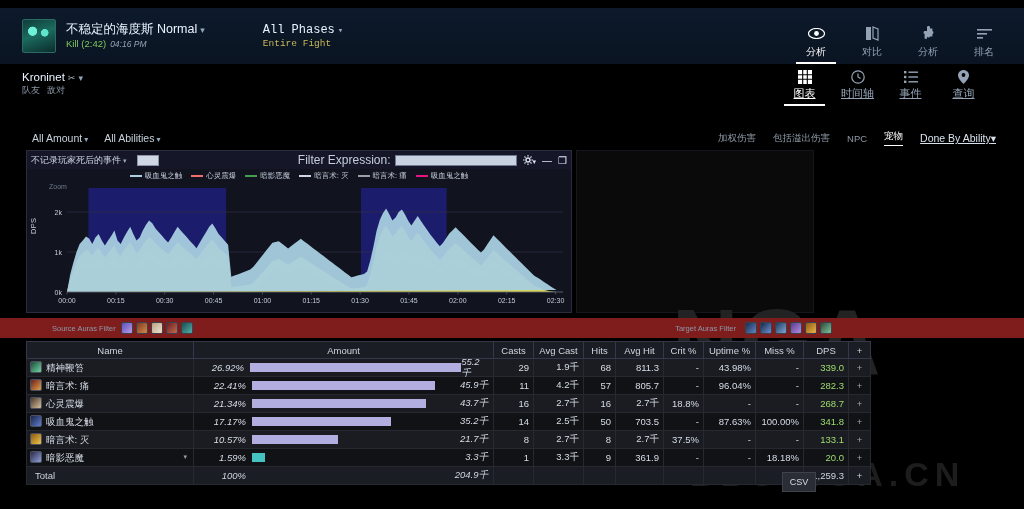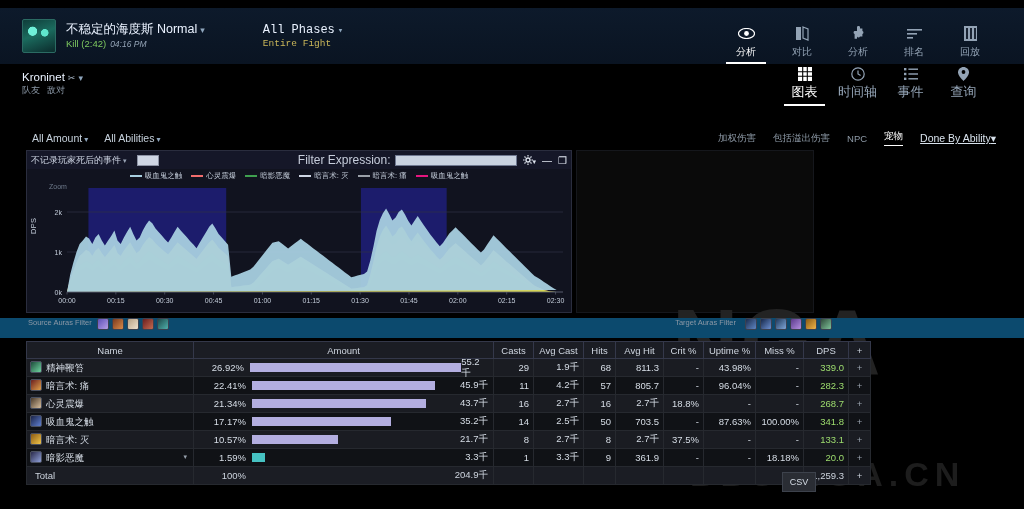--- a/index.html
+++ b/index.html
@@ -30,21 +30,21 @@
   .boss-name .caret { color: #8fa6bd; font-size: 9px; margin-left: 3px; }
   .boss-sub { font-size: 9.5px; }
   .boss-sub .kill { color: #7ec95f; }
   .boss-sub .time { color: #93a3b5; font-style: italic; margin-left: 4px; font-size: 8.5px;}
 
   .phases { margin-left: 58px; line-height: 1.25; font-family: Liberation Mono, monospace; }
   .phases .p1 { font-size: 12px; color: #eaf2ff; }
   .phases .p1 .caret { color: #8fa6bd; font-size: 9px; margin-left: 3px; }
   .phases .p2 { font-size: 9.5px; color: #c9b659; }
 
-  .topnav { margin-left: auto; display: flex; align-items: flex-end; height: 56px; padding-right: 26px; }
+  .topnav { margin-left: auto; display: flex; align-items: flex-end; height: 56px; padding-right: 12px; }
   .tnitem {
     width: 56px; text-align: center; padding-bottom: 5px; cursor: pointer;
     position: relative; color: #93a3b5;
   }
   .tnitem .ic { height: 17px; display: flex; align-items: center; justify-content: center; margin-bottom: 3px;}
   .tnitem .lb { font-size: 10px; }
   .tnitem.active { color: #fff; }
   .tnitem.active:after {
     content:""; position: absolute; left: 8px; right: 8px; bottom: 0; height: 2px; background: #fff;
   }
@@ -57,21 +57,21 @@
   .player { margin-left: 22px; line-height: 1.3; }
   .pname { font-size: 11.5px; color: #eaf2ff; }
   .pname .cls { color: #a8b7c7; font-size: 9px; margin-left: 3px;}
   .pname .caret { color: #8fa6bd; font-size: 9px; margin-left: 3px; }
   .psub { font-size: 9px; color: #8a97a6; }
   .psub span { margin-right: 7px; }
 
   .subnav { margin-left: auto; display: flex; align-items: flex-end; height: 46px; padding-right: 34px; }
   .snitem { width: 53px; text-align:center; padding-bottom: 5px; position: relative; color: #93a3b5; cursor:pointer;}
   .snitem .ic { height: 15px; display:flex; align-items:center; justify-content:center; margin-bottom: 2px;}
-  .snitem .lb { font-size: 13px; }
+  .snitem .lb { font-size: 11px; text-decoration: underline; }
   .snitem.active { color: #fff; }
   .snitem.active:after { content:""; position:absolute; left:6px; right:6px; bottom:0; height:2px; background:#fff;}
 
   
   .tabs {
     position: absolute; left: 0; top: 104px; width: 1024px; height: 20px;
     display: flex; align-items: center; padding-left: 32px; background: #000;
   }
   .tab { font-size: 10.5px; color: #9aa7b4; margin-right: 16px; cursor: pointer; position: relative; padding-bottom: 3px;}
   .tab.active { color: #fff; }
@@ -112,21 +112,21 @@
   .plot { position: relative; height: 130px; margin: 0 2px 0 0; }
   .ylabel {
     position: absolute; left: 2px; top: 52px; font-size: 7.5px; color: #c3ccd9;
     transform: rotate(-90deg); transform-origin: left top; letter-spacing: .3px;
   }
   .zoomlbl { position:absolute; left: 22px; top: 1px; font-size: 7px; color: #6f7b8c; }
 
   
   .aurarow {
     position: absolute; left: 0; top: 318px; width: 1024px; height: 20px;
-    display: flex; align-items: flex-start; background: #0c4a6e;
+    display: flex; align-items: center; background: #7f1d1d; padding-left: 24px;
   }
   .aura-lbl { font-size: 7.5px; color: #8c98a6; margin-left: 28px; }
   .aura-lbl.r { margin-left: auto; margin-right: 4px; }
   .aicons { display: flex; gap: 3px; margin-left: 5px; }
   .aicon { width: 12px; height: 12px; border-radius: 2px; border: 1px solid #3a4150; }
   .aicons.right { margin-right: 192px; }
 
   
   .tbl { position: absolute; left: 26px; top: 341px; width: 790px; font-size: 9.5px; }
   table { border-collapse: collapse; width: 100%; table-layout: fixed; }
@@ -139,21 +139,21 @@
   tr.r1 td { background: #101216; }
   tr.tot td { background: #1b1d24; color: #cdd4de; }
   td.name { text-align: left; padding-left: 3px; position: relative;}
   td.num { text-align: right; }
   td.dps { text-align: right; color: #9ddc6e; }
   td.plus { text-align: center; color: #9aa3ae; }
   .nicon {
     width: 12px; height: 12px; display: inline-block; vertical-align: -2px;
     margin-right: 4px; border-radius: 2px; border: 1px solid #4b5160;
   }
-  .amtcell { position: relative; padding: 0 !important; }
+  .amtcell { position: relative; padding: 0 !important; font-style: italic; }
   .amtwrap { display: flex; align-items: center; height: 17px; }
   .bar { height: 9px; background: #b3aee0; }
   .bar.teal { background: #46c2c2; }
   .amtval { margin-left: auto; padding-right: 5px; }
   .caretmini { position: absolute; right: 6px; top: 4px; font-size: 7px; color: #98a1ad;}
 
   .csvbtn {
     position: absolute; left: 782px; top: 472px; width: 34px; height: 20px;
     background: #2a2d34; border: 1px solid #3d424c; color: #d6dde6;
     font-size: 9px; display: flex; align-items: center; justify-content: center;
@@ -222,31 +222,20 @@
       </div>
       <div class="tnitem">
         <div class="ic">
           <svg width="15" height="12" viewBox="0 0 15 12">
               <rect x="0" y="1" width="15" height="1.6" fill="#93a3b5"></rect>
               <rect x="0" y="5" width="10" height="1.6" fill="#93a3b5"></rect>
               <rect x="0" y="9" width="6" height="1.6" fill="#93a3b5"></rect>
             </svg>
         </div>
         <div class="lb">排名</div>
-      </div>
-      <div class="tnitem">
-        <div class="ic">
-          <svg width="13" height="15" viewBox="0 0 13 15">
-              <rect x="0" y="0" width="13" height="15" fill="#93a3b5"></rect>
-              <rect x="2" y="2" width="2" height="11" fill="#1a2433"></rect>
-              <rect x="6" y="2" width="2" height="11" fill="#1a2433"></rect>
-              <rect x="10" y="2" width="2" height="11" fill="#1a2433"></rect>
-            </svg>
-        </div>
-        <div class="lb">回放</div>
       </div>
     </div>
   </div>
 
   <div class="sub">
     <div class="player">
       <div class="pname">
         <span>Kroninet</span><span class="cls">✂</span><span class="caret">▾</span>
       </div>
       <div class="psub">

